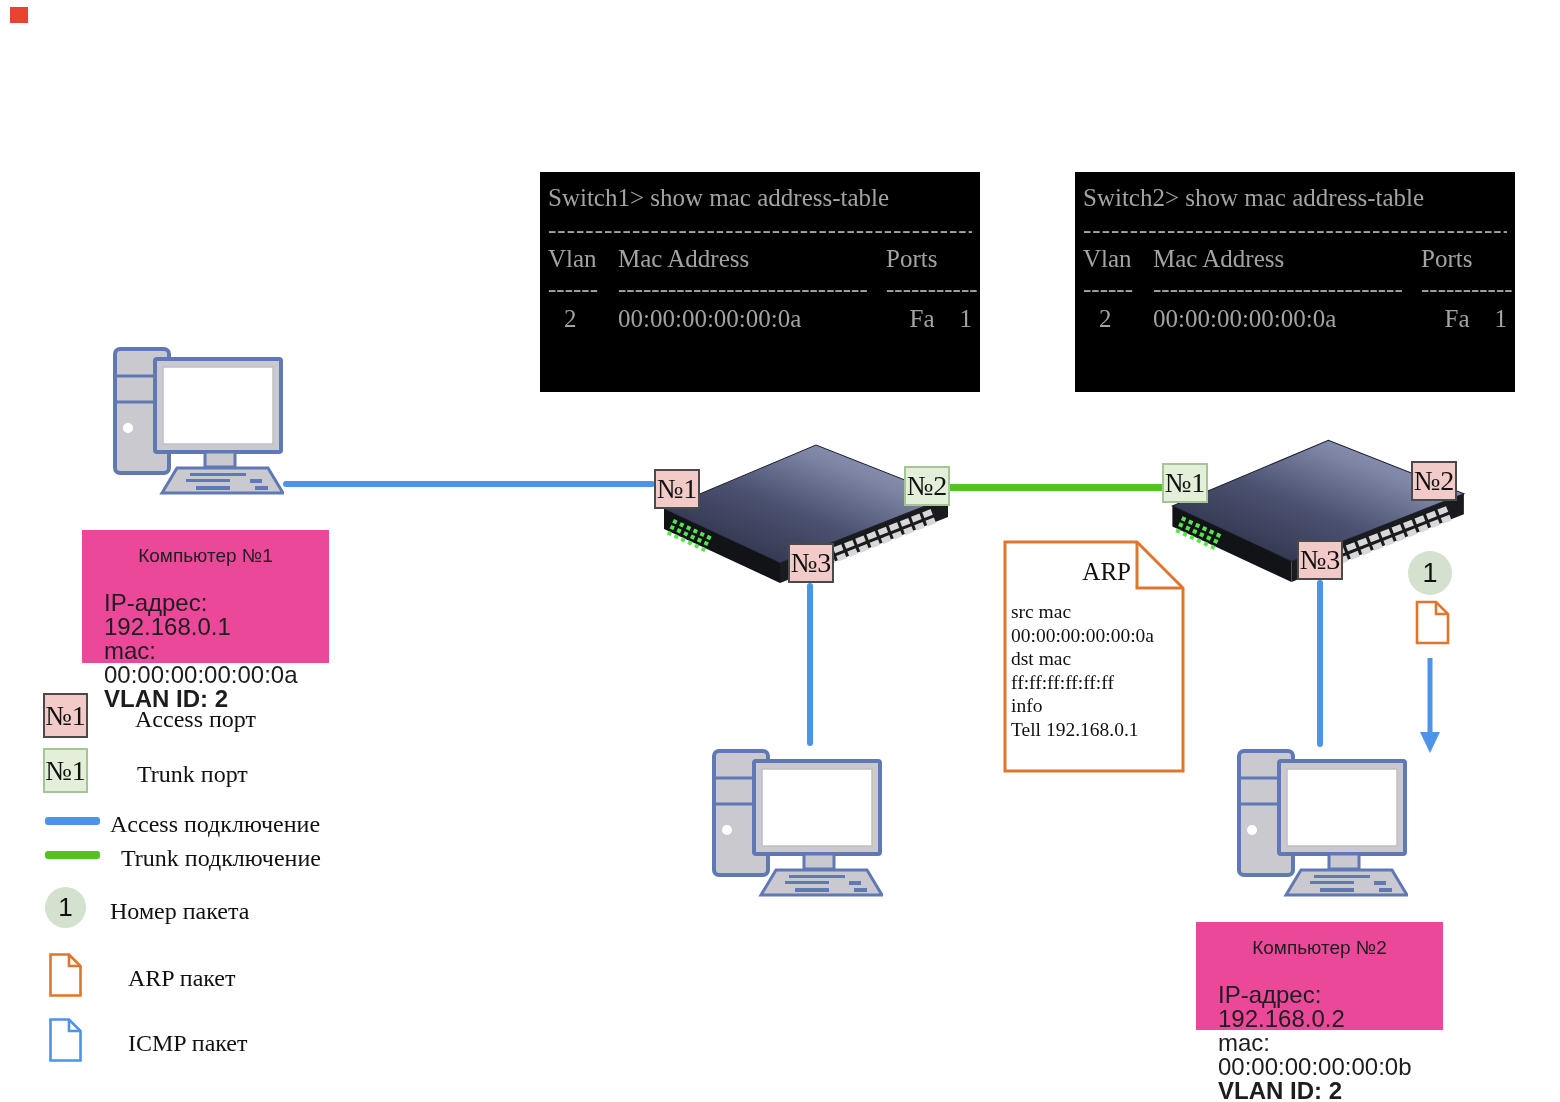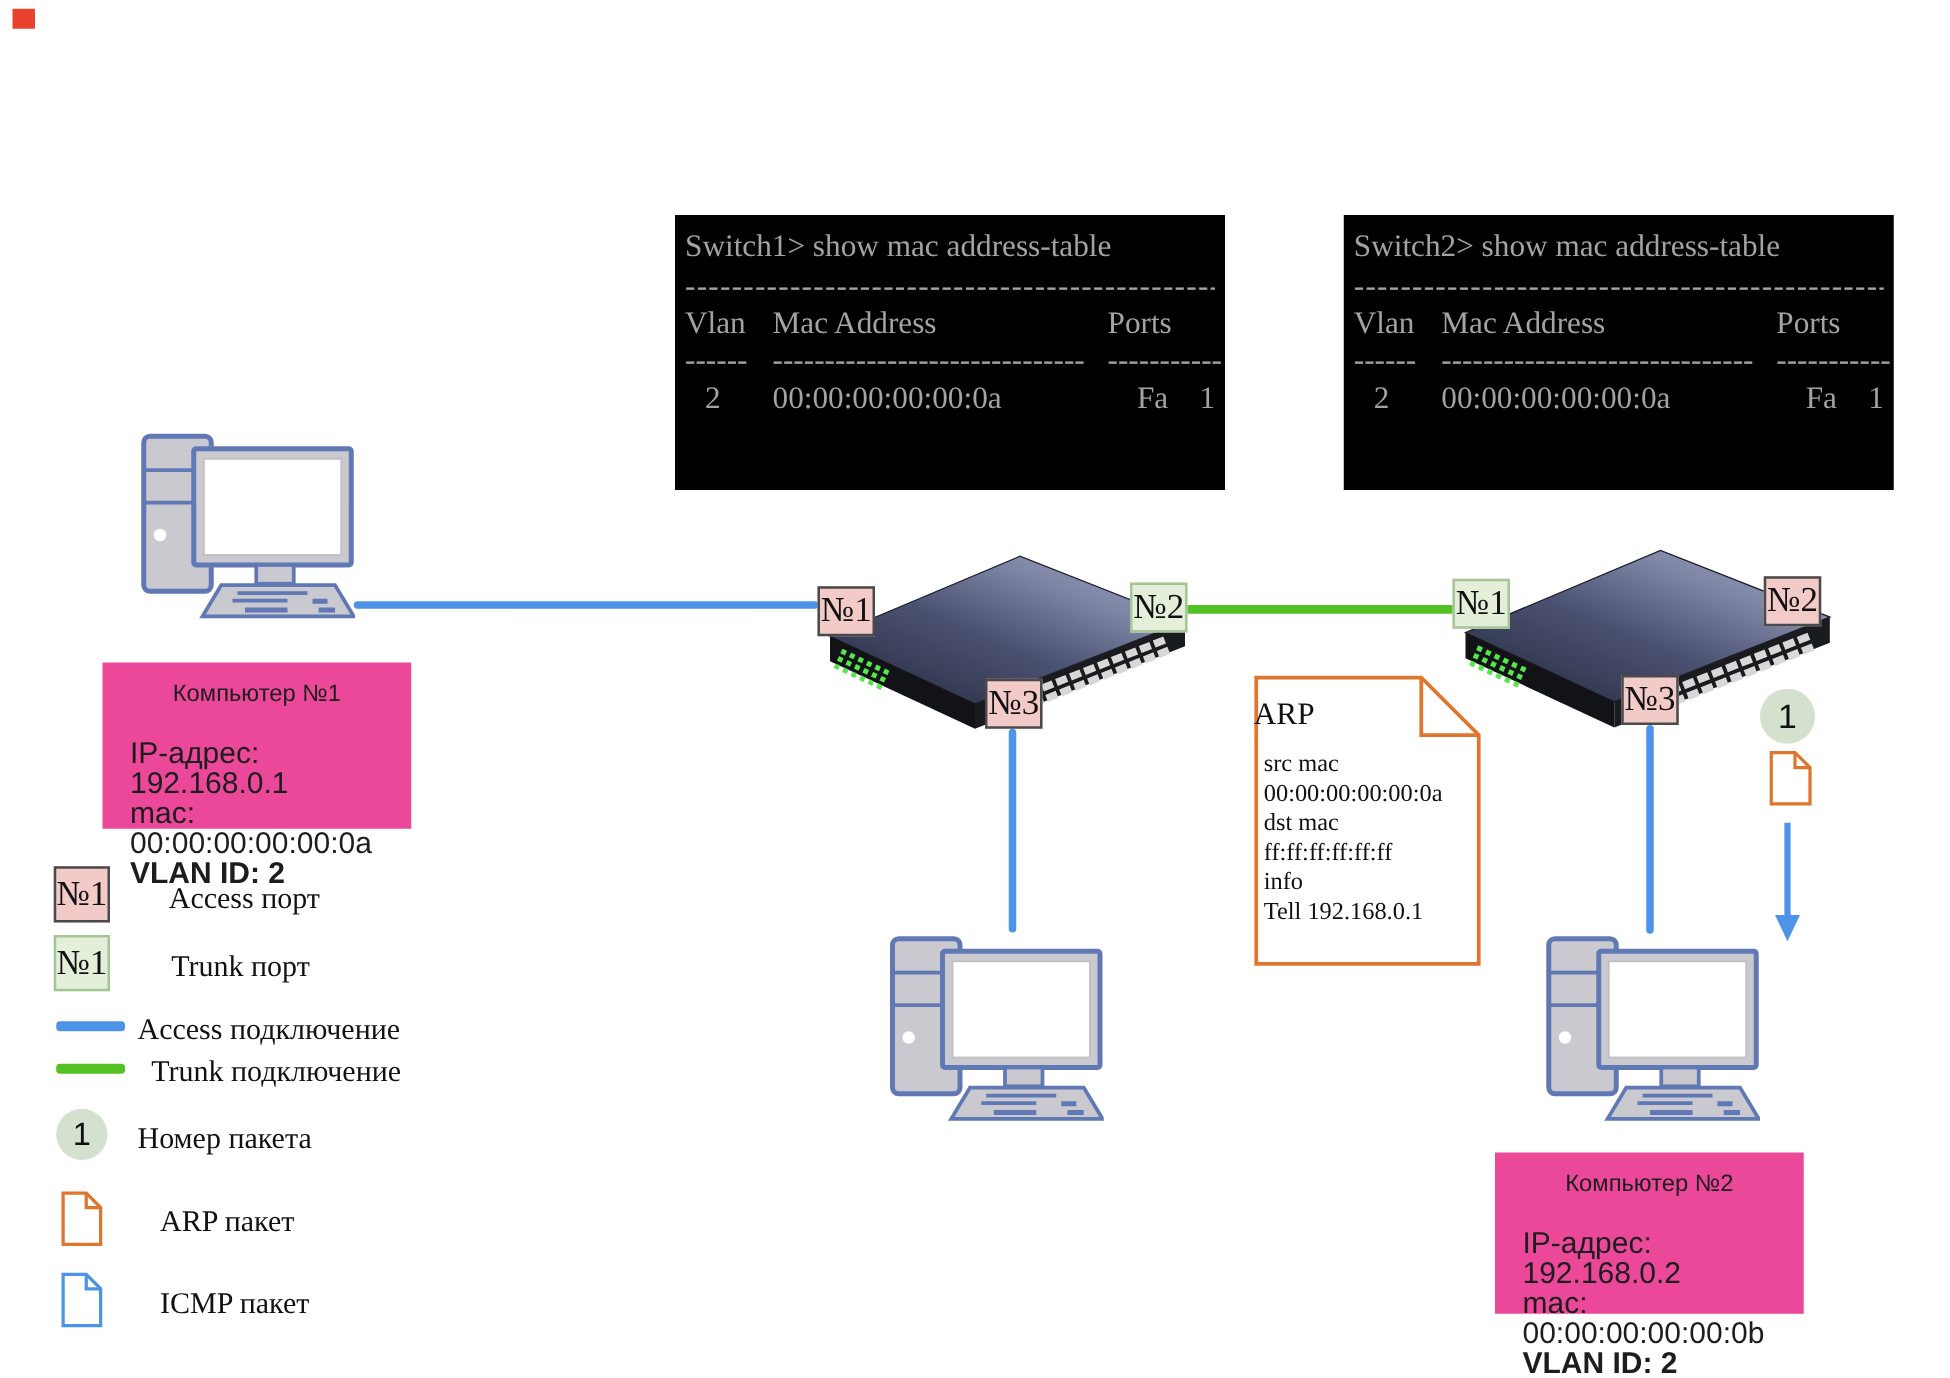--- a/index.html
+++ b/index.html
@@ -46,21 +46,21 @@
 
   
   .pkt-badge {
     border-radius:50%; background:#d3e1ce; color:#111;
     display:flex; align-items:center; justify-content:center;
     font-family:"Liberation Sans", sans-serif; font-weight:500;
   }
 
   
   .arp-text { font-family:"Liberation Serif", serif; color:#111; }
-  .arp-title { font-size:25px; text-align:left; width:128px; margin-top:18px; }
+  .arp-title { font-size:25px; text-align:right; width:128px; margin-top:18px; }
   .arp-lines { font-size:19.5px; line-height:23.5px; margin:18px 0 0 8px; }
 
   
   .legend-label { font-family:"Liberation Serif", serif; font-size:24px; color:#111; white-space:nowrap; }
 
   .rec-dot { width:18px; height:16px; background:#e8432d; }
 </style>
 </head>
 <body>
 
@@ -296,21 +296,21 @@
   <div class="abs infobox" style="left:82px;top:530px">
     <div class="ib-title">Компьютер №1</div>
     <div class="ib-lines">
       <div>IP-адрес: 192.168.0.1</div>
       <div>mac: 00:00:00:00:00:0a</div>
       <div class="ib-vlan">VLAN ID: 2</div>
     </div>
   </div>
 
 
-  <div class="abs infobox" style="left:1196px;top:922px;height:129px">
+  <div class="abs infobox" style="left:1196px;top:922px;height:108px">
     <div class="ib-title">Компьютер №2</div>
     <div class="ib-lines">
       <div>IP-адрес: 192.168.0.2</div>
       <div>mac: 00:00:00:00:00:0b</div>
       <div class="ib-vlan">VLAN ID: 2</div>
     </div>
   </div>
 
   <div class="abs" style="left:1003px;top:540px;width:182px;height:233px">
     <svg class="abs" style="left:0;top:0" width="182" height="233" viewBox="0 0 182 233">

